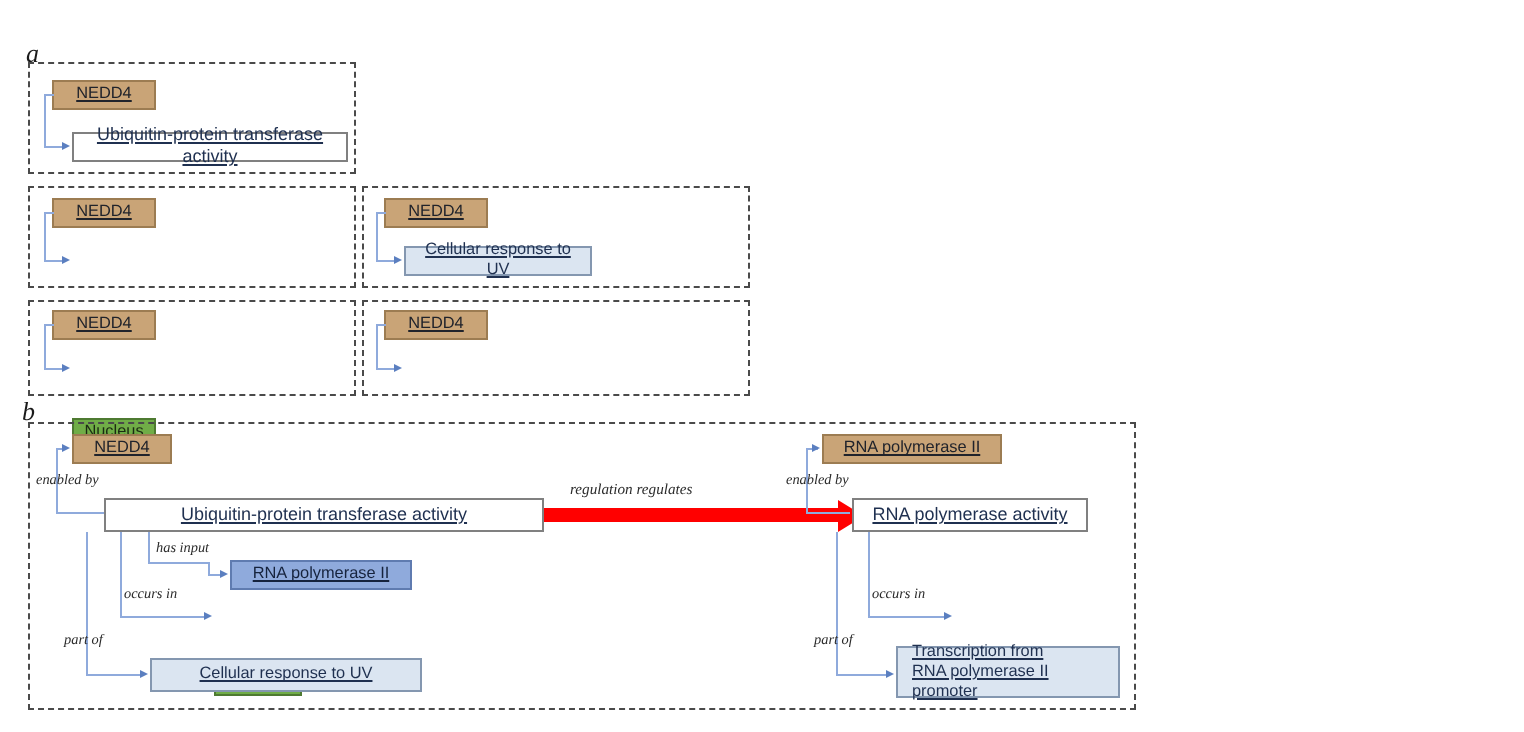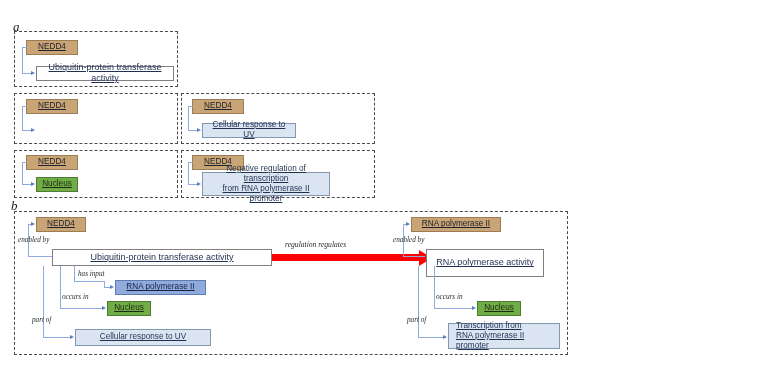--- a/index.html
+++ b/index.html
@@ -52,20 +52,21 @@
   }
   .node.process {
     background: #dbe5f1;
     border: 1px solid #8497b0;
     color: #1f3050;
   }
   .node.component {
     background: #70ad47;
     border: 1px solid #4e7a31;
     color: #1b2a12;
+    margin-top: 32px;
   }
   .node.rnapol {
     background: #8faadc;
     border: 1px solid #5f7bb0;
     color: #16233d;
   }
   .node.func {
     background: #ffffff;
     border: 1px solid #808080;
     color: #1f3050;
@@ -152,22 +153,20 @@
   <div class="conn h" style="left:188px; top:130px; width:10px;"></div>
   <div class="arrowhead" style="left:197px; top:127.6px;"></div>
   <div class="node process" style="left:202px; top:122.5px; width:94px; height:15px;">Cellular response to UV</div>
 
   <div class="dashed-group" style="left:181px; top:150px; width:194px; height:48px;"></div>
   <div class="node gene" style="left:192px; top:155px; width:52px; height:15px;">NEDD4</div>
   <div class="conn v" style="left:188px; top:162px; height:22px;"></div>
   <div class="conn h" style="left:188px; top:162px; width:5px;"></div>
   <div class="conn h" style="left:188px; top:184px; width:10px;"></div>
   <div class="arrowhead" style="left:197px; top:181.6px;"></div>
-  <div class="node process" style="left:202px; top:172px; width:128px; height:24px;">Negative regulation of transcription
-from RNA polymerase II promoter</div>
 
   <div class="panel-letter" style="left:11px; top:198px;">b</div>
 
   <div class="dashed-group" style="left:14px; top:211px; width:554px; height:144px;"></div>
 
   <div class="node gene" style="left:36px; top:217px; width:50px; height:15px;">NEDD4</div>
 
   <div class="conn v" style="left:28px; top:224px; height:32px;"></div>
   <div class="conn h" style="left:28px; top:224px; width:5px;"></div>
   <div class="arrowhead" style="left:31px; top:221.6px;"></div>
@@ -201,21 +200,21 @@
   <div class="red-label" style="left:285px; top:240px;">regulation regulates</div>
 
   <div class="node gene" style="left:411px; top:217px; width:90px; height:15px;">RNA polymerase II</div>
 
   <div class="conn v" style="left:403px; top:224px; height:32px;"></div>
   <div class="conn h" style="left:403px; top:224px; width:6px;"></div>
   <div class="arrowhead" style="left:406px; top:221.6px;"></div>
   <div class="conn h" style="left:403px; top:256px; width:22px;"></div>
   <div class="edge-label" style="left:393px; top:236px;">enabled by</div>
 
-  <div class="node func" style="left:426px; top:249px; width:118px; height:28px;">RNA polymerase activity</div>
+  <div class="node func" style="left:426px; top:249px; width:118px; height:17px;">RNA polymerase activity</div>
 
   <div class="conn v" style="left:434px; top:266px; height:42px;"></div>
   <div class="conn h" style="left:434px; top:308px; width:40px;"></div>
   <div class="arrowhead" style="left:472px; top:305.6px;"></div>
   <div class="edge-label" style="left:436px; top:293px;">occurs in</div>
   <div class="node component" style="left:477px; top:301px; width:44px; height:15px;">Nucleus</div>
 
   <div class="conn v" style="left:418px; top:266px; height:71px;"></div>
   <div class="conn h" style="left:418px; top:337px; width:27px;"></div>
   <div class="arrowhead" style="left:443px; top:334.6px;"></div>

